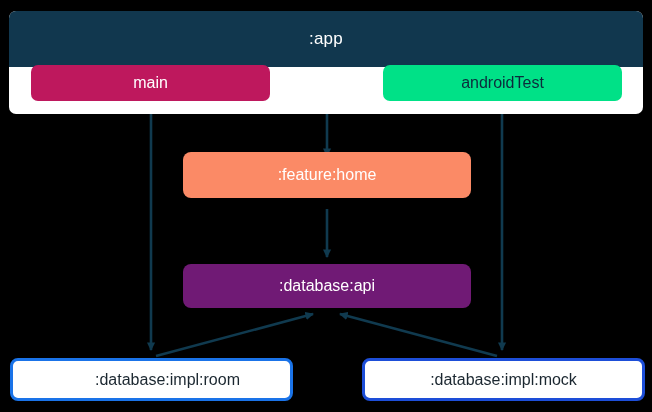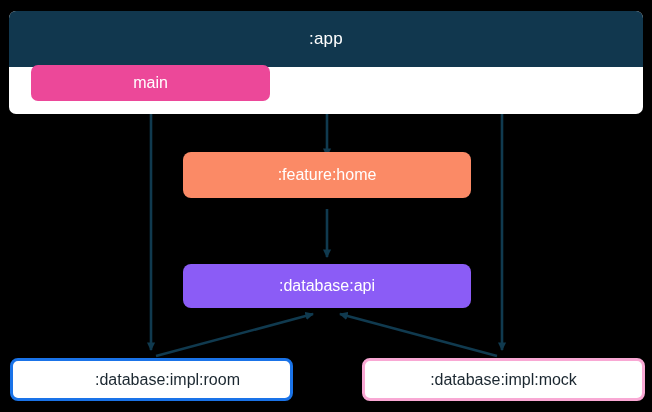--- a/index.html
+++ b/index.html
@@ -51,21 +51,21 @@
     letter-spacing: .2px;
   }
 
   
   #node-main {
     left: 31px;
     top: 65px;
     width: 239px;
     height: 36px;
     border-radius: 7px;
-    background: #ec4899;
+    background: #be185d;
     color: #ffffff;
     font-size: 16px;
   }
   #node-androidtest {
     left: 383px;
     top: 65px;
     width: 239px;
     height: 36px;
     border-radius: 7px;
     background: #00e187;
@@ -83,21 +83,21 @@
     background: #fb8a66;
     color: #ffffff;
     font-size: 16px;
   }
   #node-database-api {
     left: 183px;
     top: 264px;
     width: 288px;
     height: 44px;
     border-radius: 8px;
-    background: #8b5cf6;
+    background: #701a75;
     color: #ffffff;
     font-size: 16px;
   }
   #node-database-impl-room {
     left: 10px;
     top: 358px;
     width: 283px;
     height: 43px;
     border-radius: 8px;
     background: #ffffff;
@@ -106,21 +106,21 @@
     font-size: 16px;
     padding-left: 32px;
   }
   #node-database-impl-mock {
     left: 362px;
     top: 358px;
     width: 283px;
     height: 43px;
     border-radius: 8px;
     background: #ffffff;
-    border: 3px solid #f9a8d4;
+    border: 3px solid #1d4ed8;
     color: #1b2730;
     font-size: 16px;
   }
 
   
   #edges {
     position: absolute;
     left: 0;
     top: 0;
     width: 652px;
@@ -152,20 +152,21 @@
 
     <path d="M497,356 L340,314" stroke="#103a4f" stroke-width="2.6" fill="none" marker-end="url(#arrowhead)"></path>
   </svg>
 
   <div class="node" id="app-cluster">
     <div id="app-cluster-header">:app</div>
   </div>
 
   <div class="node" id="node-main">main</div>
 
+  <div class="node" id="node-androidtest">androidTest</div>
 
   <div class="node" id="node-feature-home">:feature:home</div>
 
   <div class="node" id="node-database-api">:database:api</div>
 
   <div class="node" id="node-database-impl-room">:database:impl:room</div>
 
   <div class="node" id="node-database-impl-mock">:database:impl:mock</div>
 
 </div>

